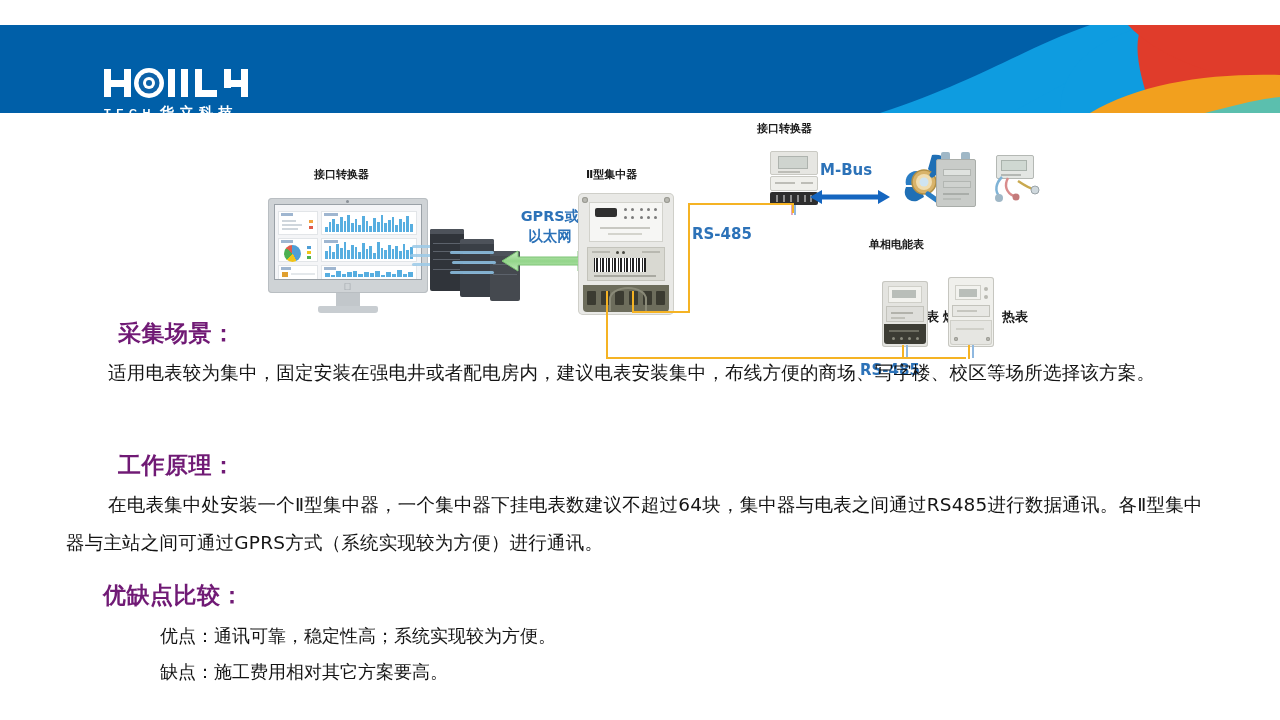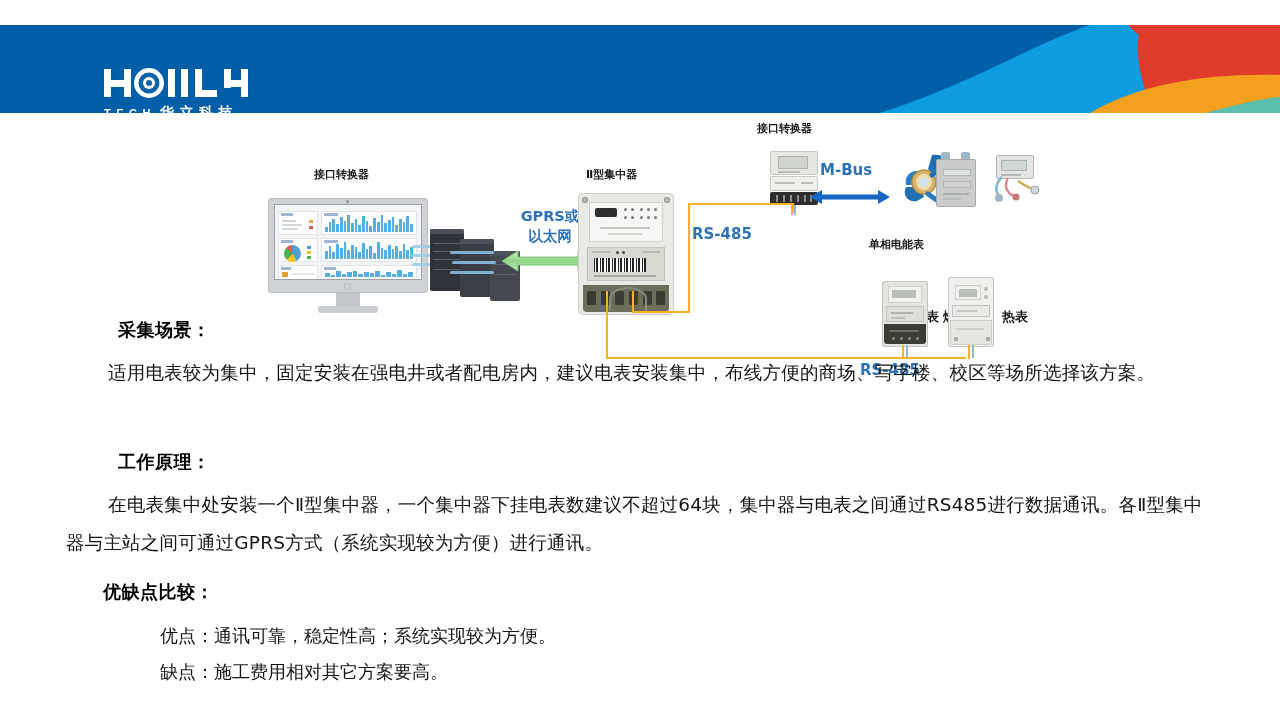--- a/index.html
+++ b/index.html
@@ -118,21 +118,21 @@
   .pw-pink{background:#e7a3bb;}
   .pw-blue{background:#8fb8e0;}
 
   
   .wire{position:absolute;background:#f5b324;}
   .wireH{height:2px;}
   .wireV{width:2px;}
 
   
   .content{position:absolute;left:0;top:318px;width:1280px;font-family:"DejaVu Sans",sans-serif;}
-  .sec-head{color:#000000;font-size:18px;font-weight:700;letter-spacing:.5px;}
+  .sec-head{color:#701a75;font-size:23px;font-weight:700;letter-spacing:.5px;}
   .para{color:#141414;font-size:18.5px;line-height:38px;letter-spacing:.2px;}
   .bullet{color:#141414;font-size:18px;line-height:36px;}
 
   .r1{position:absolute;left:118px;top:0px;}
   .r2{position:absolute;left:66px;top:36px;width:1150px;text-indent:42px;}
   .r3{position:absolute;left:118px;top:132px;}
   .r4{position:absolute;left:66px;top:168px;width:1150px;text-indent:42px;}
   .r5{position:absolute;left:103px;top:262px;}
   .r6{position:absolute;left:160px;top:300px;}
   .r7{position:absolute;left:160px;top:336px;}

